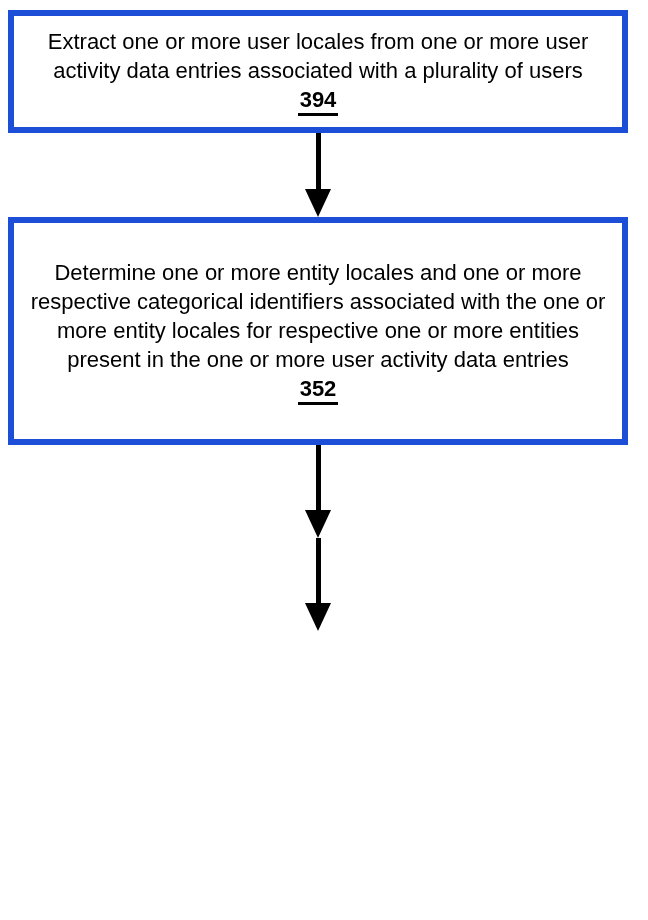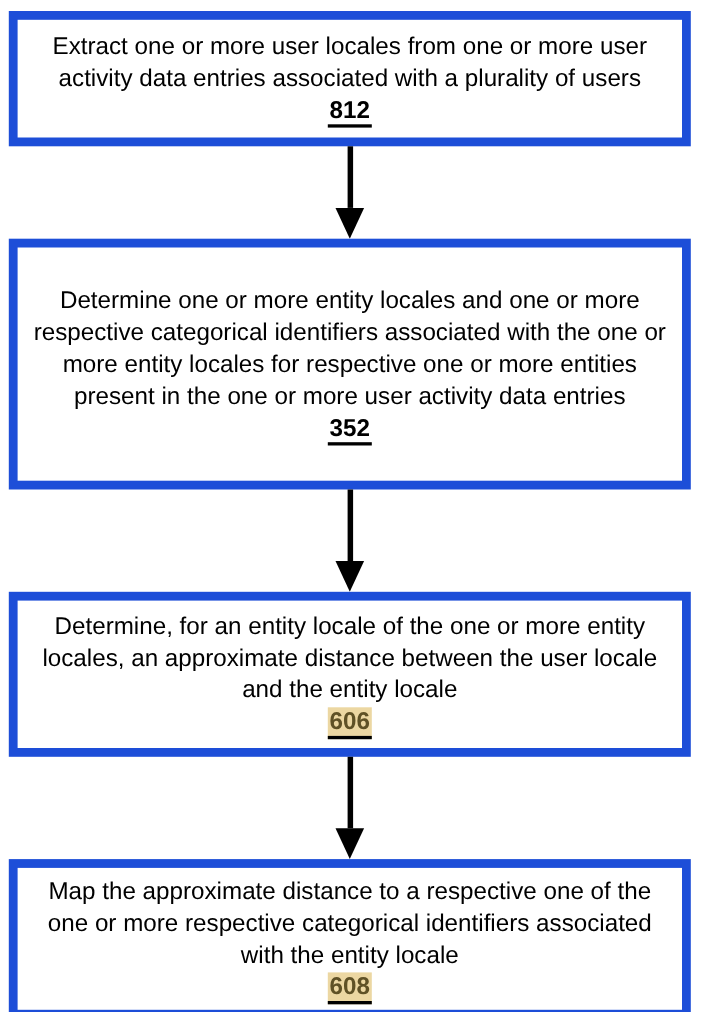--- a/index.html
+++ b/index.html
@@ -21,21 +21,21 @@
     left: 8px;
     top: 10px;
     width: 620px;
     display: flex;
     flex-direction: column;
     align-items: center;
   }
   .box {
     box-sizing: border-box;
     width: 620px;
-    border: 8px solid #1d4ed8;
+    border: 6px solid #1d4ed8;
     background: #ffffff;
     display: flex;
     flex-direction: column;
     justify-content: center;
     align-items: center;
     text-align: center;
     padding: 2px 8px;
   }
   .box-1 { height: 123px; }
   .box-2 { height: 228px; }
@@ -81,47 +81,39 @@
   }
 </style>
 </head>
 <body>
 
 <div class="canvas">
   <div class="flow">
 
     <div class="box box-1">
       <div class="step-text">Extract one or more user locales from one or more user activity data entries associated with a plurality of users</div>
-      <span class="step-ref">812</span>
+      <span class="step-ref">394</span>
     </div>
 
     <div class="arrow arrow-1">
       <div class="arrow-stem"></div>
       <div class="arrow-head"></div>
     </div>
 
     <div class="box box-2">
       <div class="step-text">Determine one or more entity locales and one or more respective categorical identifiers associated with the one or more entity locales for respective one or more entities present in the one or more user activity data entries</div>
       <span class="step-ref">352</span>
     </div>
 
     <div class="arrow arrow-2">
       <div class="arrow-stem"></div>
       <div class="arrow-head"></div>
     </div>
 
-    <div class="box box-3">
-      <div class="step-text">Determine, for an entity locale of the one or more entity locales, an approximate distance between the user locale and the entity locale</div>
-      <span class="step-ref highlighted">606</span>
-    </div>
 
     <div class="arrow arrow-3">
       <div class="arrow-stem"></div>
       <div class="arrow-head"></div>
     </div>
 
-    <div class="box box-4">
-      <div class="step-text">Map the approximate distance to a respective one of the one or more respective categorical identifiers associated with the entity locale</div>
-      <span class="step-ref highlighted">608</span>
-    </div>
 
   </div>
 </div>
 
 </body></html>

